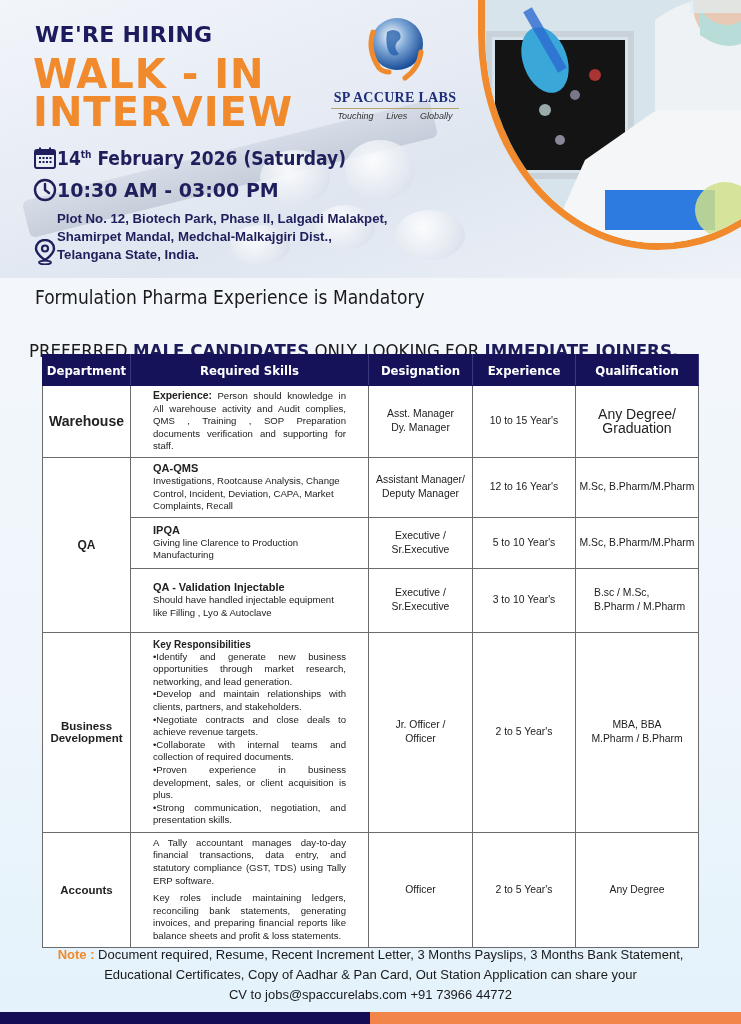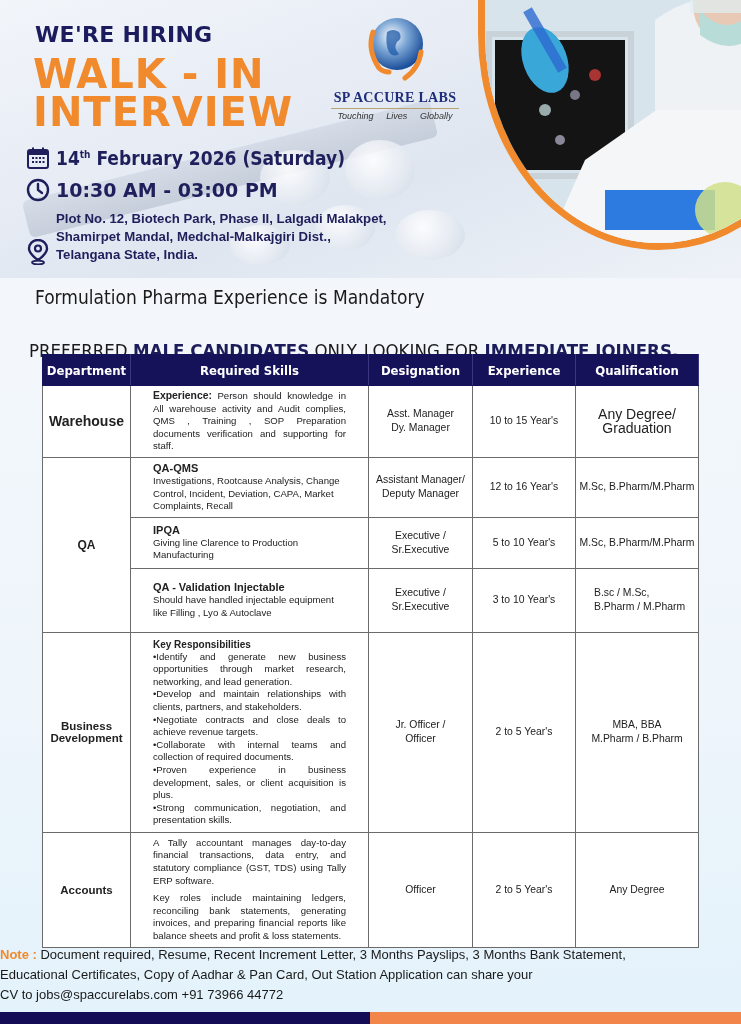--- a/index.html
+++ b/index.html
@@ -16,21 +16,21 @@
     overflow: hidden;
   }
   
   .pill { position: absolute; border-radius: 50%; background: radial-gradient(circle at 40% 35%, #ffffff 0%, #e4e9f1 60%, #cfd7e3 100%); opacity: .85; }
   .syringe { position: absolute; left: 20px; top: 150px; width: 420px; height: 38px; background: linear-gradient(180deg,#c9d1dd,#aeb8c7); transform: rotate(-14deg); border-radius: 6px; opacity: .55; }
 
   .hiring { position: absolute; left: 35px; top: 22px; font: 700 22px "DejaVu Sans", sans-serif; color: #1b1b5e; letter-spacing: .3px; }
   .walkin { position: absolute; left: 33px; top: 55px; font: 700 40px/38px "DejaVu Sans", sans-serif; color: #f08a2c; letter-spacing: 1px; }
   .walkin div { white-space: nowrap; }
 
-  .info-row { position: absolute; left: 26px; display: flex; align-items: center; gap: 6px; color: #1f1f5c; }
+  .info-row { position: absolute; left: 33px; display: flex; align-items: center; gap: 0; color: #1f1f5c; }
   .info-row .ico { width: 24px; height: 24px; display: flex; align-items: center; justify-content: center; }
   .date-row { top: 146px; font: 700 19px "DejaVu Sans Condensed", "DejaVu Sans", sans-serif; }
   .time-row { top: 178px; font: 700 19px "DejaVu Sans", sans-serif; }
   .date-row sup { font-size: 10px; }
   .addr-row { top: 210px; align-items: flex-end; }
   .addr { font: 700 13.2px/18px "Liberation Sans", sans-serif; color: #1f1f5c; }
 
   .logo { position: absolute; left: 325px; top: 12px; width: 140px; text-align: center; }
   .logo .globe { width: 72px; height: 72px; margin: 0 auto; position: relative; }
   .logo .brand { font: 700 14px "Liberation Serif", serif; color: #1f2e7a; margin-top: 6px; letter-spacing: .3px; }
@@ -64,21 +64,21 @@
   table.jobs td { border: 1px solid #6b6b6b; vertical-align: middle; color: #222; }
   td.dept { text-align: center; font-weight: 700; font-size: 11.5px; }
   td.dept.big { font-size: 14px; }
   td.skills { padding: 4px 22px; font-size: 9.6px; line-height: 12.6px; text-align: justify; }
   td.skills .ttl { font-weight: 700; font-size: 11px; display: block; line-height: 13px; }
   td.ctr { text-align: center; font-size: 10.4px; line-height: 14px; }
   td.qual { text-align: center; font-size: 10.4px; line-height: 14px; }
   .bullet { display: block; }
   .para { display: block; margin-bottom: 5px; }
 
-  .note { position: absolute; left: 0; top: 945px; width: 741px; font: 400 13px/20px "Liberation Sans", sans-serif; color: #1a1a1a; }
+  .note { position: absolute; left: 0; top: 945px; width: 741px; text-align: center; font: 400 13px/20px "Liberation Sans", sans-serif; color: #1a1a1a; }
   .note .lbl { color: #f08a2c; font-weight: 700; }
 
   .bar-left { position: absolute; left: 0; top: 1012px; width: 370px; height: 12px; background: #140c55; }
   .bar-right { position: absolute; left: 370px; top: 1012px; width: 371px; height: 12px; background: #f2854a; }
 </style>
 </head>
 <body>
 
 <div class="hero">
   <div class="syringe"></div>

